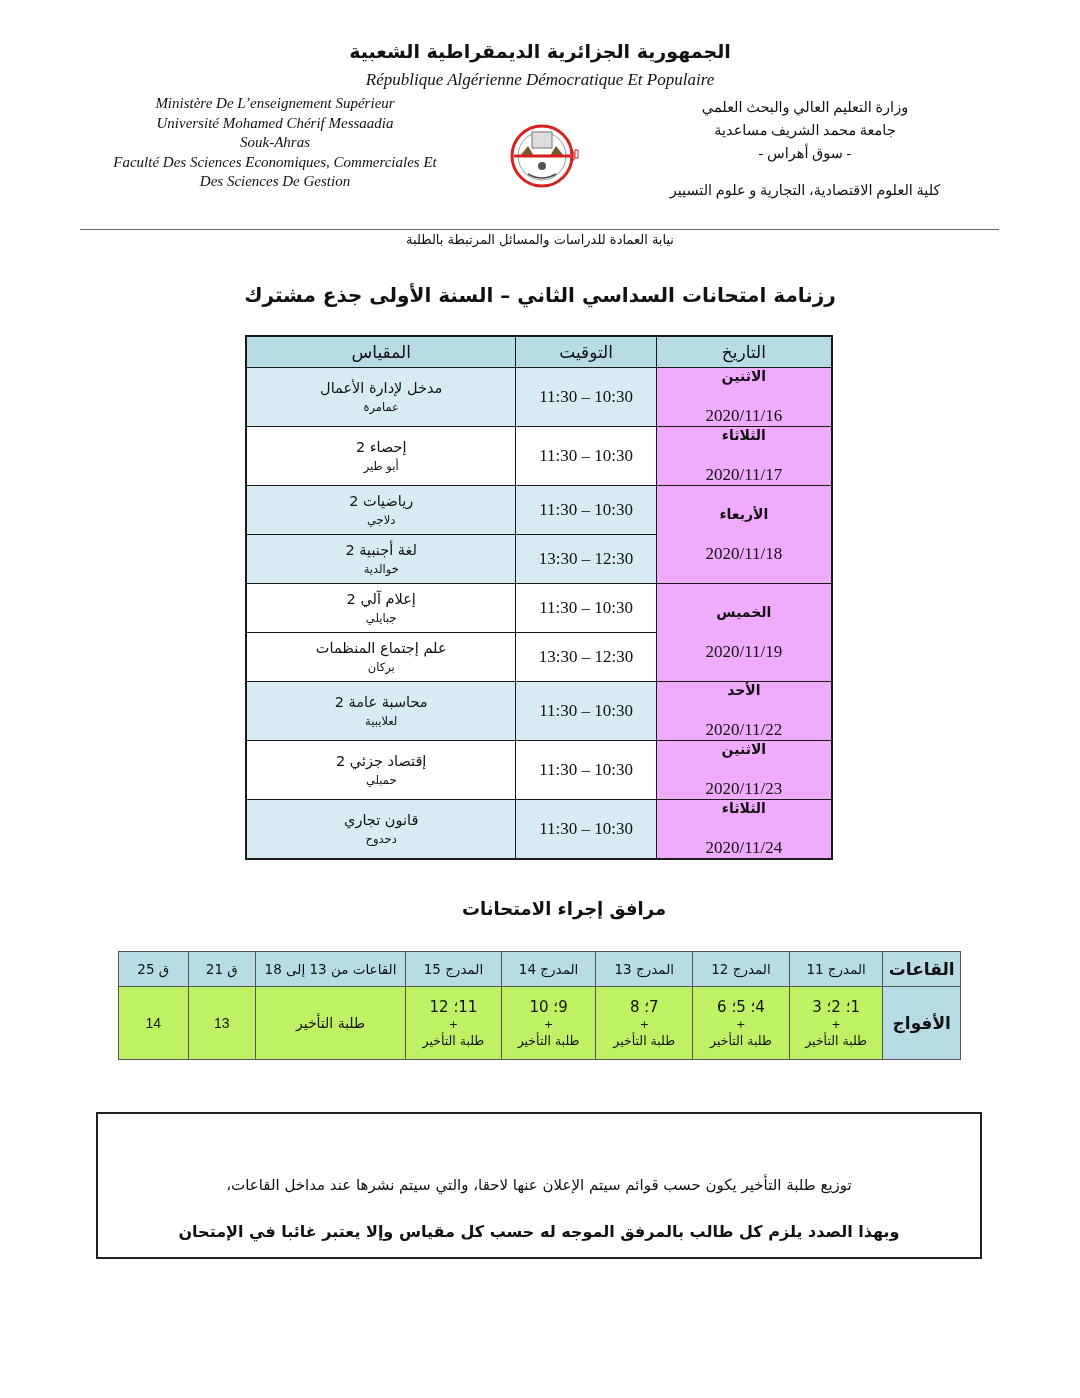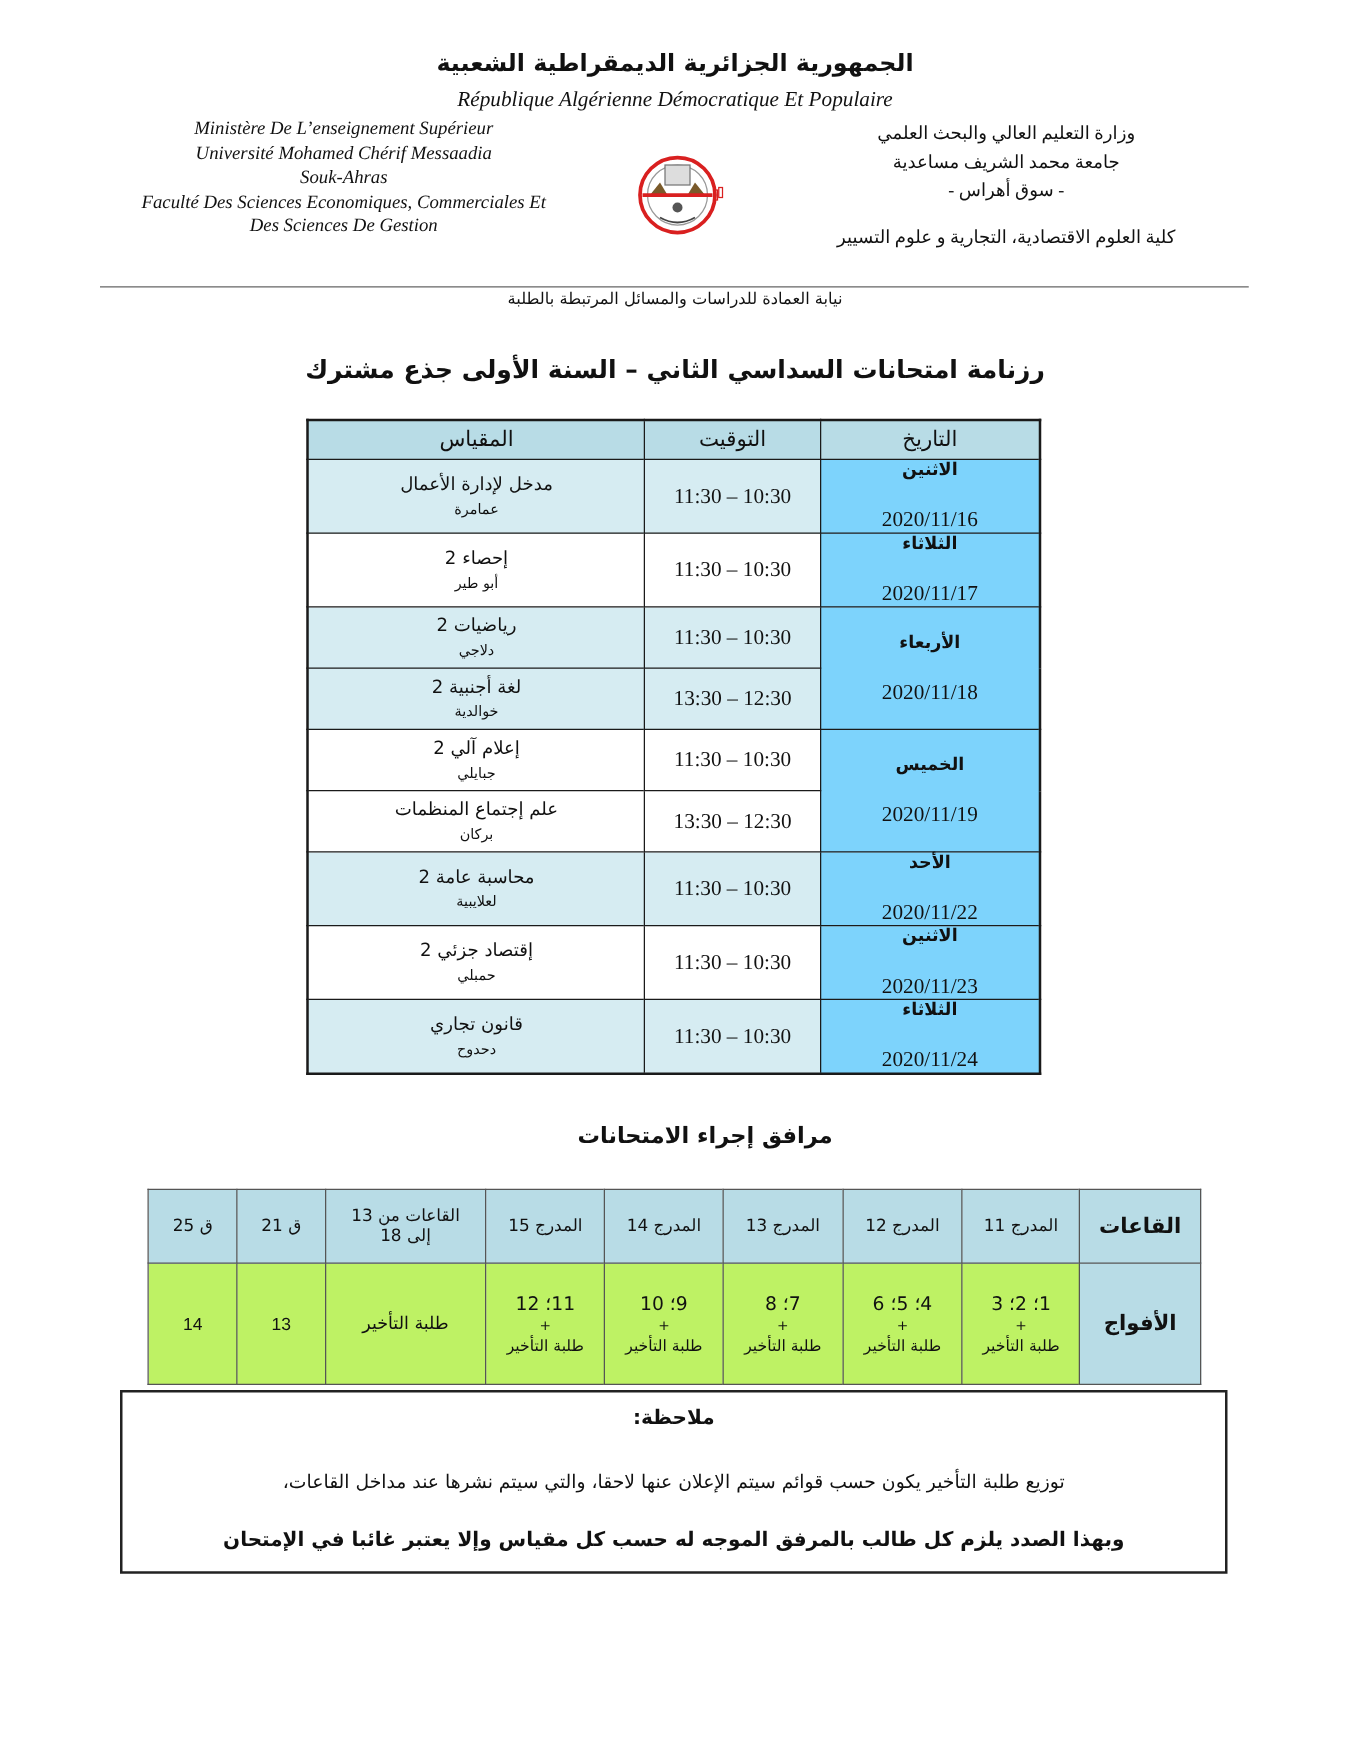--- a/index.html
+++ b/index.html
@@ -19,37 +19,37 @@
   .dept { position: absolute; top: 232px; left: 0; width: 1080px; text-align: center; font-size: 13px; }
   .main-title { position: absolute; top: 283px; left: 0; width: 1080px; text-align: center; font-size: 20px; font-weight: bold; }
 
   
   table.sched { position: absolute; top: 335px; left: 245px; width: 588px; border-collapse: collapse; border: 2px solid #1a1a1a; }
   table.sched td, table.sched th { border: 1.5px solid #1a1a1a; text-align: center; padding: 0; }
   table.sched th { background: #b8dce6; font-weight: normal; font-size: 17px; height: 30px; }
   .col-mod { width: 270px; margin-left: 28px; }
   .col-time { width: 140px; }
   .col-date { width: 175px; }
-  .date-cell { background: #7dd3fc; }
+  .date-cell { background: #f0abfc; }
   .date-cell .day { font-size: 14px; font-weight: bold; display: block; }
   .date-cell .dt { font-size: 17px; display: block; margin-top: 22px; }
   .mod-cell .mname { font-size: 14.5px; display: block; }
   .mod-cell .prof { font-size: 11.5px; display: block; margin-top: 4px; }
   .time-cell { font-size: 17px; }
   .shade td.mod-cell, .shade td.time-cell { background: #d6ecf2; }
   .white td.mod-cell, .white td.time-cell { background: #ffffff; }
   .row-single td { height: 55px; }
   .row-half td.mod-cell, .row-half td.time-cell { height: 48px; }
   .sub-divider td.mod-cell, .sub-divider td.time-cell { border-top: 1px solid #555; }
 
   .fac-title { position: absolute; top: 898px; left: 0; width: 1080px; text-align: center; font-size: 18px; font-weight: bold; padding-left: 24px; }
 
   
   table.fac { position: absolute; top: 951px; left: 118px; width: 843px; border-collapse: collapse; border: 1.5px solid #444; }
-  table.fac td { border: 1px solid #555; text-align: center; padding: 12px; }
+  table.fac td { border: 1px solid #555; text-align: center; padding: 0; }
   table.fac .hrow td { background: #b8dce6; height: 34px; font-size: 13.5px; }
   table.fac .hrow td.rowhead { font-size: 17px; font-weight: bold; }
   table.fac .brow td { height: 72px; font-size: 14px; background: #bef264; }
   table.fac .brow td.rowhead { background: #b8dce6; font-size: 17px; font-weight: bold; }
   .grp { display: block; font-size: 15px; }
   .plus { display: block; font-size: 11px; margin: 2px 0; }
   .late { display: block; font-size: 12.5px; }
   .bignum { font-size: 16px; font-family: "Liberation Sans", sans-serif; }
 
   
@@ -257,16 +257,15 @@
       <span>13</span>
     </td>
     <td class="bignum">
       <span>14</span>
     </td>
   </tr>
 </tbody>
   </table>
 
 <div class="note ar">
-  <div class="note-title">ملاحظة:</div>
   <div class="note-l1">توزيع طلبة التأخير يكون حسب قوائم سيتم الإعلان عنها لاحقا، والتي سيتم نشرها عند مداخل القاعات،</div>
   <div class="note-l2">وبهذا الصدد يلزم كل طالب بالمرفق الموجه له حسب كل مقياس وإلا يعتبر غائبا في الإمتحان</div>
 </div>
 
 </body></html>

